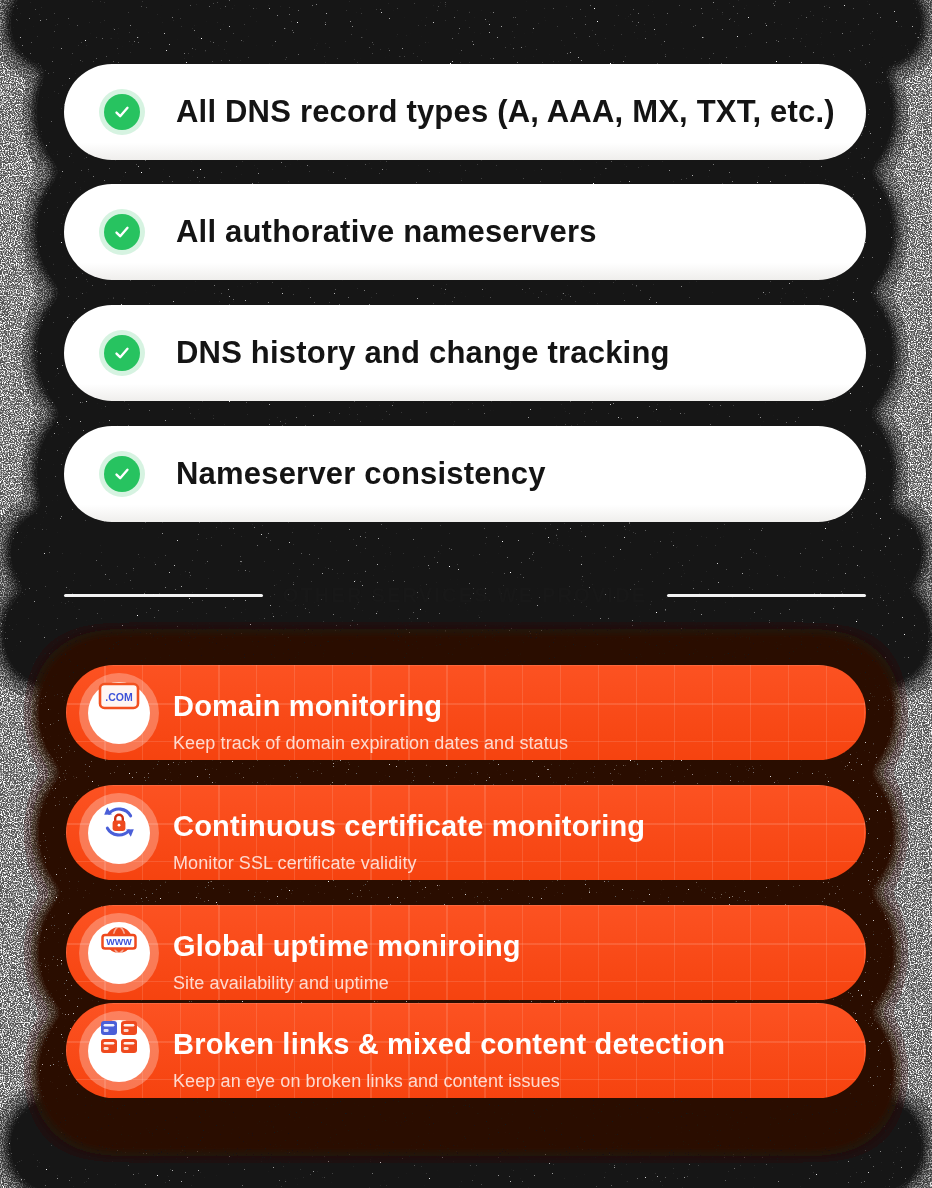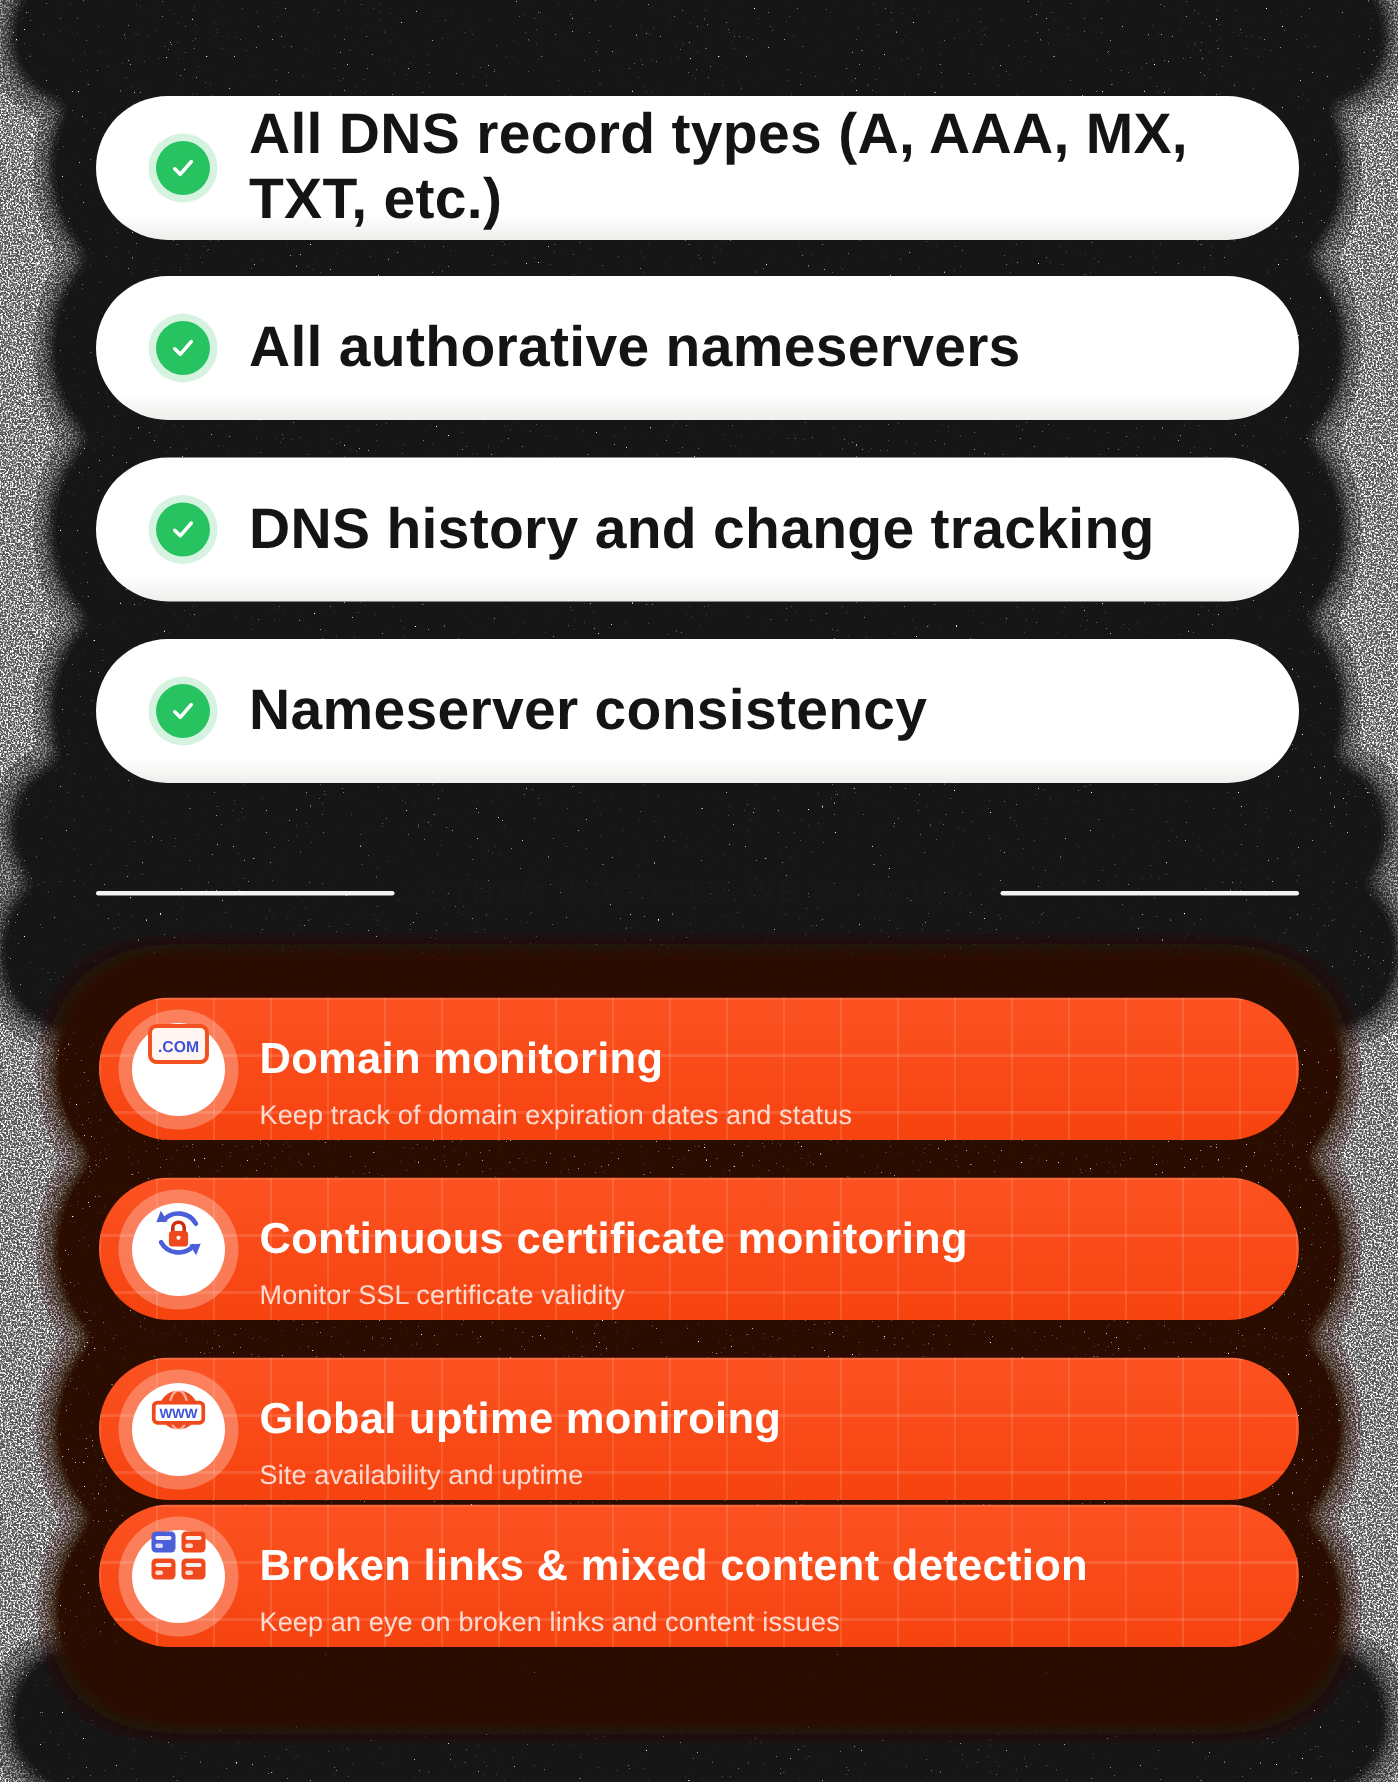--- a/index.html
+++ b/index.html
@@ -18,21 +18,21 @@
   }
   .check-halo{
     width:46px;height:46px;border-radius:50%;background:#d6f3e1;
     display:flex;align-items:center;justify-content:center;flex:0 0 auto;
   }
   .check-circle{
     width:36px;height:36px;border-radius:50%;background:#27c360;
     display:flex;align-items:center;justify-content:center;
   }
   .feature-label{
-    margin-left:21px;font-size:38px;font-weight:600;color:#141414;letter-spacing:.2px;
+    margin-left:31px;font-size:31px;font-weight:600;color:#141414;letter-spacing:.2px;
   }
 
   
   .services-heading-row{
     position:absolute;left:64px;top:580px;width:802px;height:30px;
     display:flex;align-items:center;gap:20px;
   }
   .heading-rule{flex:1;height:3px;background:rgba(255,255,255,.95);border-radius:2px;}
   .services-heading{
     font-size:20px;font-weight:700;letter-spacing:2.2px;color:#181818;white-space:nowrap;

